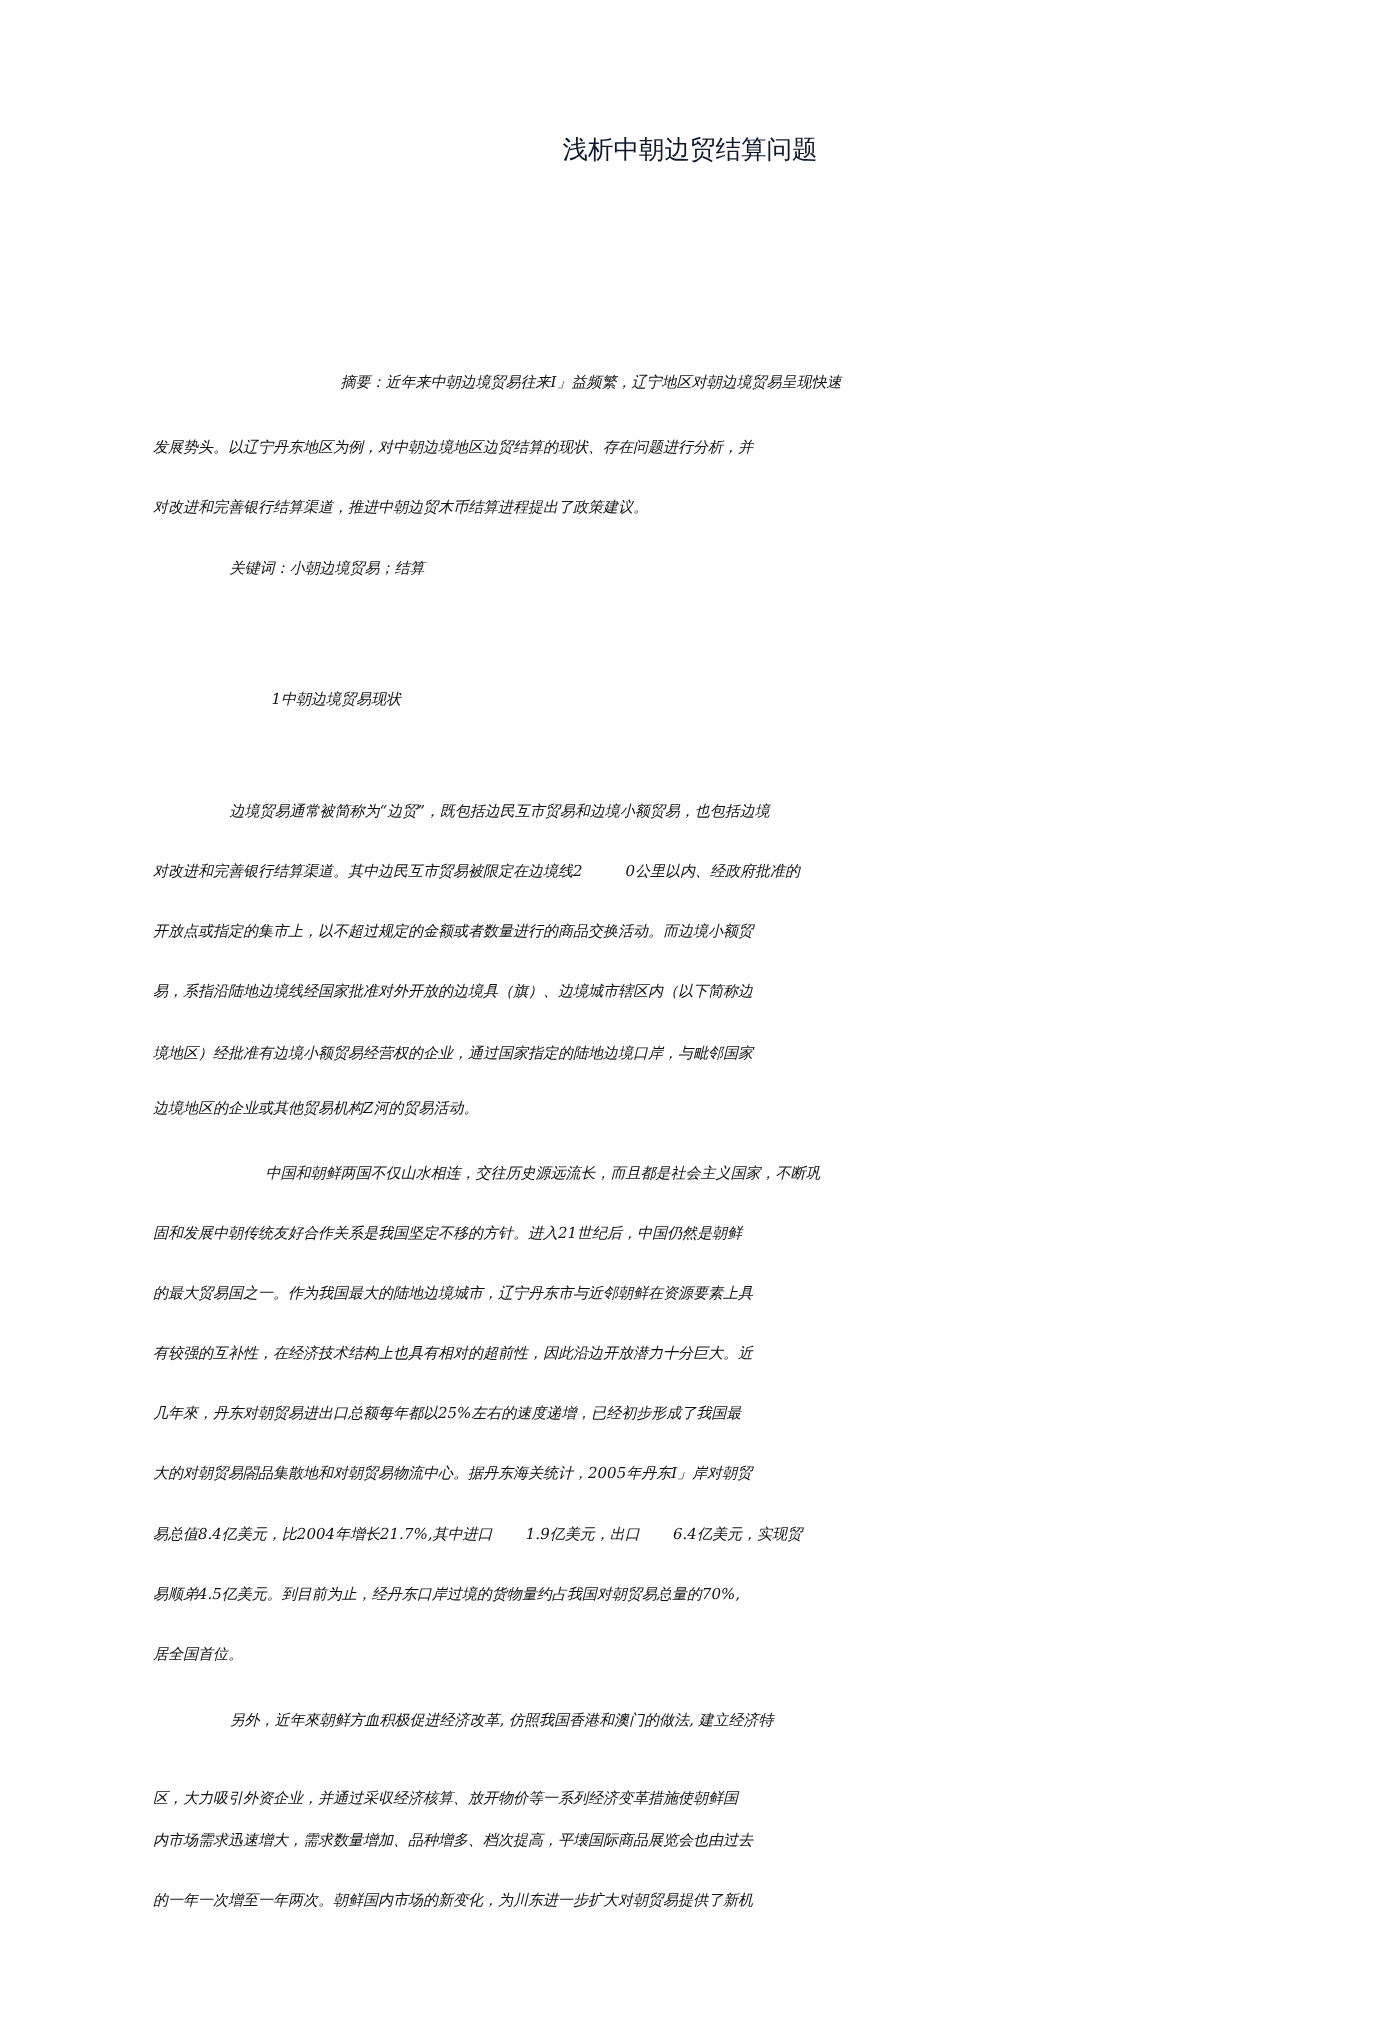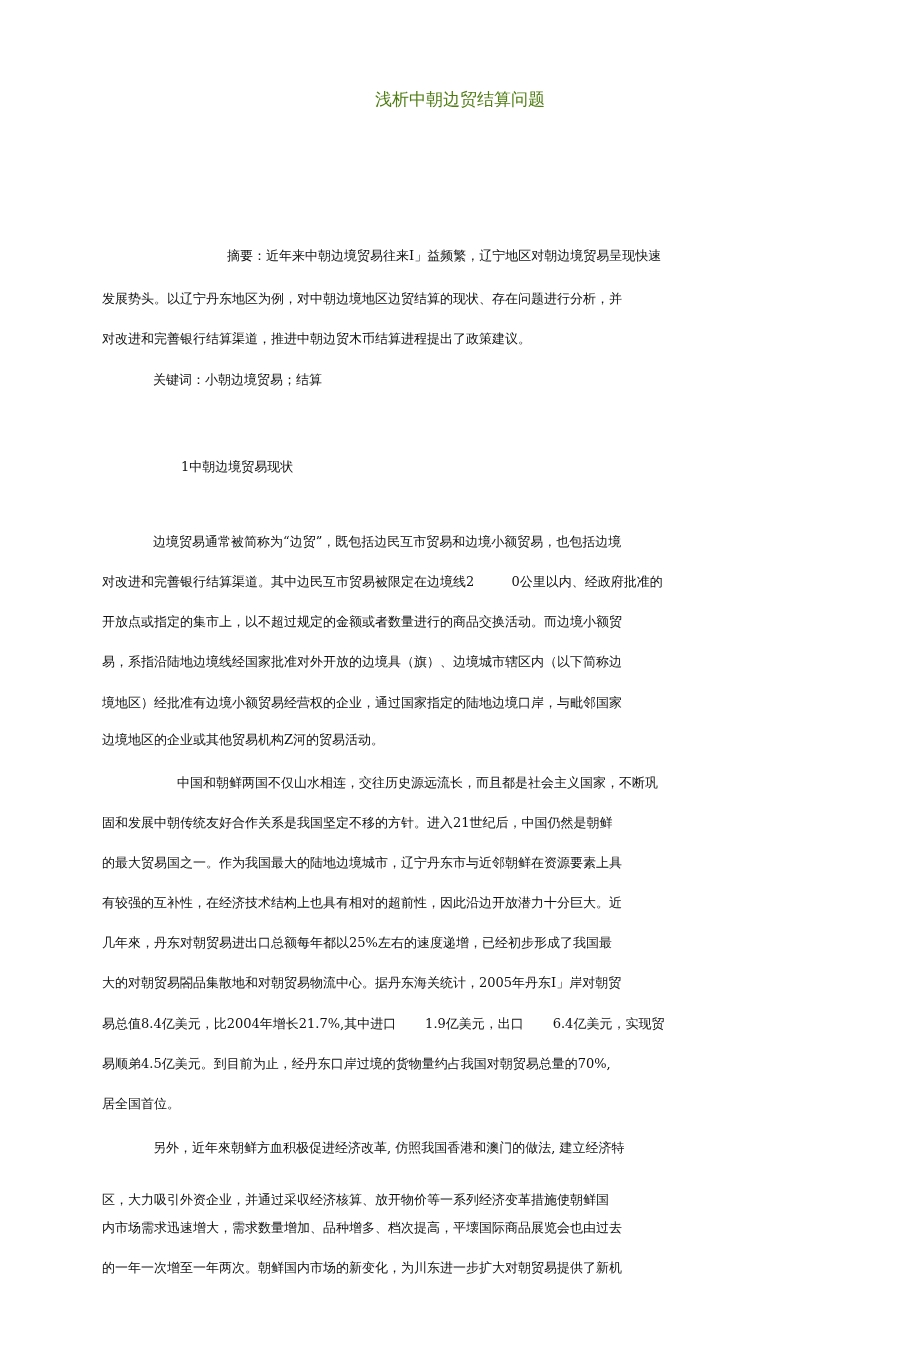--- a/index.html
+++ b/index.html
@@ -1,20 +1,20 @@
 <!DOCTYPE html>
 <html><head>
   <meta charset="utf-8">
   <style>
     html, body { margin: 0; padding: 0; background: #ffffff; }
     body { width: 920px; height: 1361px; position: relative; overflow: hidden;
       font-family: "DejaVu Serif", "Liberation Serif", serif; color: #111111; }
     .title { position: absolute; top: 88px; left: 0; width: 920px; text-align: center;
-      font-family: "DejaVu Sans", "Liberation Sans", sans-serif; font-size: 17px; color: #4d7c0f; }
-    .line { position: absolute; left: 102px; font-size: 13px; line-height: 20px; white-space: pre; }
+      font-family: "DejaVu Sans", "Liberation Sans", sans-serif; font-size: 17px; color: #0f172a; }
+    .line { position: absolute; left: 102px; font-size: 10px; line-height: 20px; white-space: pre; font-style: italic; }
     .indent { left: 153px; }
   </style>
 </head>
 <body>
 
 <div>
   <div class="title">浅析中朝边贸结算问题</div>
 
   <div class="line" style="top:246px; left:227px;">摘要：近年来中朝边境贸易往来I」益频繁，辽宁地区对朝边境贸易呈现快速</div>
   <div class="line" style="top:289px;">发展势头。以辽宁丹东地区为例，对中朝边境地区边贸结算的现状、存在问题进行分析，并</div>

